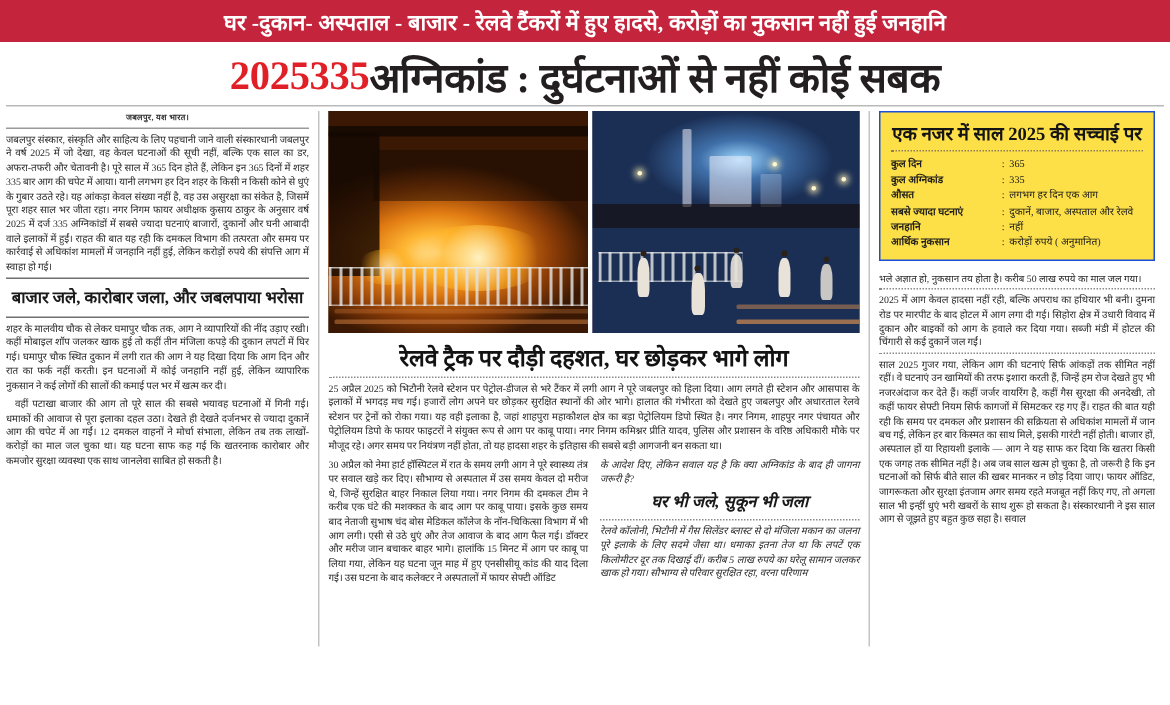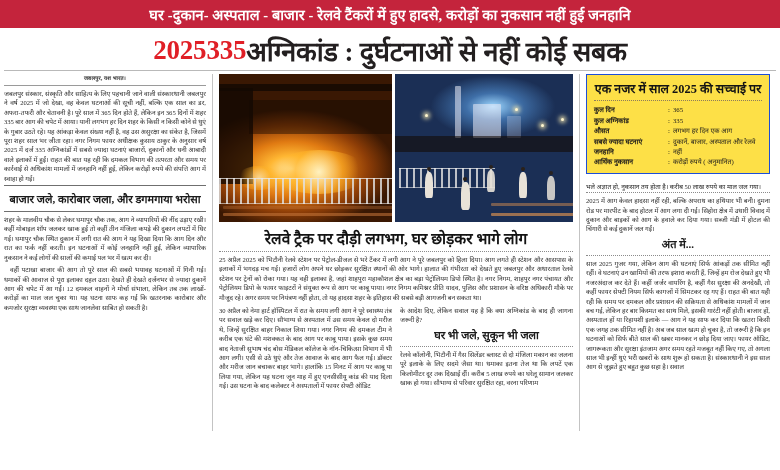--- a/index.html
+++ b/index.html
@@ -195,21 +195,21 @@
   </div>
   <div class="rule-thin"></div>
 
   <div class="body-grid">
 
     <div class="col-left">
       <div class="dateline">जबलपुर, यश भारत।</div>
       <div class="hr-d"></div>
       <p class="body-txt">जबलपुर संस्कार, संस्कृति और साहित्य के लिए पहचानी जाने वाली संस्कारधानी जबलपुर ने वर्ष 2025 में जो देखा, वह केवल घटनाओं की सूची नहीं, बल्कि एक साल का डर, अफरा-तफरी और चेतावनी है। पूरे साल में 365 दिन होते हैं, लेकिन इन 365 दिनों में शहर 335 बार आग की चपेट में आया। यानी लगभग हर दिन शहर के किसी न किसी कोने से धुएं के गुबार उठते रहे। यह आंकड़ा केवल संख्या नहीं है, वह उस असुरक्षा का संकेत है, जिसमें पूरा शहर साल भर जीता रहा। नगर निगम फायर अधीक्षक कुसाय ठाकुर के अनुसार वर्ष 2025 में दर्ज 335 अग्निकांडों में सबसे ज्यादा घटनाएं बाजारों, दुकानों और घनी आबादी वाले इलाकों में हुईं। राहत की बात यह रही कि दमकल विभाग की तत्परता और समय पर कार्रवाई से अधिकांश मामलों में जनहानि नहीं हुई, लेकिन करोड़ों रुपये की संपत्ति आग में स्वाहा हो गई।</p>
       <div class="solid-rule"></div>
-      <div class="sub-head sm">बाजार जले, कारोबार जला, और  डगमगाया भरोसा</div>
+      <div class="sub-head sm">बाजार जले, कारोबार जला, और  जबलपाया भरोसा</div>
       <div class="solid-rule"></div>
       <p class="body-txt">शहर के मालवीय चौक से लेकर घमापुर चौक तक, आग ने व्यापारियों की नींद उड़ाए रखी। कहीं मोबाइल शॉप जलकर खाक हुई तो कहीं तीन मंजिला कपड़े की दुकान लपटों में घिर गई। घमापुर चौक स्थित दुकान में लगी रात की आग ने यह दिखा दिया कि आग दिन और रात का फर्क नहीं करती। इन घटनाओं में कोई जनहानि नहीं हुई, लेकिन व्यापारिक नुकसान ने कई लोगों की सालों की कमाई पल भर में खत्म कर दी।</p>
       <p class="body-txt">वहीं पटाखा बाजार की आग तो पूरे साल की सबसे भयावह घटनाओं में गिनी गई। धमाकों की आवाज से पूरा इलाका दहल उठा। देखते ही देखते दर्जनभर से ज्यादा दुकानें आग की चपेट में आ गईं। 12 दमकल वाहनों ने मोर्चा संभाला, लेकिन तब तक लाखों-करोड़ों का माल जल चुका था। यह घटना साफ कह गई कि खतरनाक कारोबार और कमजोर सुरक्षा व्यवस्था एक साथ जानलेवा साबित हो सकती है।</p>
     </div>
 
     <div class="col-mid">
       <div class="photo-row">
         <div class="photo left">
           <span class="ph-struct" style="left:0;top:14px;width:34px;height:96px;"></span>
           <span class="ph-struct" style="left:0;top:10px;width:178px;height:7px;"></span>
@@ -232,28 +232,28 @@
           <span class="fence" style="left:4px;bottom:34px;width:96px;height:20px;"></span>
           <span class="figure" style="left:30px;bottom:24px;width:8px;height:26px;"></span>
           <span class="figure" style="left:66px;bottom:12px;width:9px;height:28px;"></span>
           <span class="figure" style="left:92px;bottom:30px;width:8px;height:22px;opacity:.9;"></span>
           <span class="figure" style="left:124px;bottom:24px;width:8px;height:26px;"></span>
           <span class="figure" style="left:152px;bottom:22px;width:8px;height:24px;opacity:.85;"></span>
           <span class="rail" style="left:96px;bottom:6px;width:88px;background:rgba(210,140,80,.7);"></span>
           <span class="rail" style="left:96px;bottom:16px;width:88px;background:rgba(210,140,80,.5);"></span>
         </div>
       </div>
-      <div class="caption-main">रेलवे ट्रैक पर दौड़ी लगभग, घर छोड़कर भागे लोग</div>
+      <div class="caption-main">रेलवे ट्रैक पर दौड़ी दहशत, घर छोड़कर भागे लोग</div>
       <div class="dots-rule"></div>
       <p class="body-txt">25 अप्रैल 2025 को भिटौनी रेलवे स्टेशन पर पेट्रोल-डीजल से भरे टैंकर में लगी आग ने पूरे जबलपुर को हिला दिया। आग लगते ही स्टेशन और आसपास के इलाकों में भगदड़ मच गई। हजारों लोग अपने घर छोड़कर सुरक्षित स्थानों की ओर भागे। हालात की गंभीरता को देखते हुए जबलपुर और अधारताल रेलवे स्टेशन पर ट्रेनों को रोका गया। यह वही इलाका है, जहां शाहपुरा महाकौशल क्षेत्र का बड़ा पेट्रोलियम डिपो स्थित है। नगर निगम, शाहपुर नगर पंचायत और पेट्रोलियम डिपो के फायर फाइटरों ने संयुक्त रूप से आग पर काबू पाया। नगर निगम कमिश्नर प्रीति यादव, पुलिस और प्रशासन के वरिष्ठ अधिकारी मौके पर मौजूद रहे। अगर समय पर नियंत्रण नहीं होता, तो यह हादसा शहर के इतिहास की सबसे बड़ी आगजनी बन सकता था।</p>
       <div style="display:flex;gap:8px;margin-top:4px;">
         <div style="width:50%;">
           <p class="body-txt">30 अप्रैल को नेमा हार्ट हॉस्पिटल में रात के समय लगी आग ने पूरे स्वास्थ्य तंत्र पर सवाल खड़े कर दिए। सौभाग्य से अस्पताल में उस समय केवल दो मरीज थे, जिन्हें सुरक्षित बाहर निकाल लिया गया। नगर निगम की दमकल टीम ने करीब एक घंटे की मशक्कत के बाद आग पर काबू पाया। इसके कुछ समय बाद नेताजी सुभाष चंद बोस मेडिकल कॉलेज के नॉन-चिकित्सा विभाग में भी आग लगी। एसी से उठे धुएं और तेज आवाज के बाद आग फैल गई। डॉक्टर और मरीज जान बचाकर बाहर भागे। हालांकि 15 मिनट में आग पर काबू पा लिया गया, लेकिन यह घटना जून माह में हुए एनसीसीयू कांड की याद दिला गई। उस घटना के बाद कलेक्टर ने अस्पतालों में फायर सेफ्टी ऑडिट</p>
         </div>
-        <div style="width:50%;">
+        <div style="width:50%;font-style:italic;">
           <p class="body-txt">के आदेश दिए, लेकिन सवाल यह है कि क्या अग्निकांड के बाद ही जागना जरूरी है?</p>
           <div class="sub-head sm">घर भी जले, सुकून भी जला</div>
           <div class="dots-rule"></div>
           <p class="body-txt">रेलवे कॉलोनी, भिटौनी  में गैस सिलेंडर ब्लास्ट से दो मंजिला मकान का जलना पूरे इलाके के लिए सदमे जैसा था। धमाका इतना तेज था कि लपटें एक किलोमीटर दूर तक दिखाई दीं। करीब 5 लाख रुपये का घरेलू सामान जलकर खाक हो गया। सौभाग्य से परिवार सुरक्षित रहा, वरना परिणाम</p>
         </div>
       </div>
     </div>
 
     <div class="col-right">
       <div class="factbox">
@@ -290,19 +290,18 @@
               <td class="k">आर्थिक नुकसान</td>
               <td class="c">:</td>
               <td>करोड़ों रुपये ( अनुमानित)</td>
             </tr>
           </tbody>
         </table>
       </div>
       <div class="fb-note">भले अज्ञात हो, नुकसान तय होता है। करीब 50 लाख रुपये का माल जल गया।</div>
       <div class="dots-rule"></div>
       <p class="body-txt">2025 में आग केवल हादसा नहीं रही, बल्कि अपराध का हथियार भी बनी। दुमना रोड पर मारपीट के बाद होटल में आग लगा दी गई। सिहोरा क्षेत्र में उधारी विवाद में दुकान और बाइकों को आग के हवाले कर दिया गया। सब्जी मंडी में होटल की चिंगारी से कई दुकानें जल गईं।</p>
-      <div class="sub-head sm">अंत में...</div>
       <div class="dots-rule"></div>
       <p class="body-txt">साल 2025 गुजर गया, लेकिन आग की घटनाएं सिर्फ आंकड़ों तक सीमित नहीं रहीं। वे घटनाएं उन खामियों की तरफ इशारा करती हैं, जिन्हें हम रोज देखते हुए भी नजरअंदाज कर देते हैं। कहीं जर्जर वायरिंग है, कहीं गैस सुरक्षा की अनदेखी, तो कहीं फायर सेफ्टी नियम सिर्फ कागजों में सिमटकर रह गए हैं। राहत की बात यही रही कि समय पर दमकल और प्रशासन की सक्रियता से अधिकांश मामलों में जान बच गई, लेकिन हर बार किस्मत का साथ मिले, इसकी गारंटी नहीं होती। बाजार हों, अस्पताल हों या रिहायशी इलाके — आग ने यह साफ कर दिया कि खतरा किसी एक जगह तक सीमित नहीं है। अब जब साल खत्म हो चुका है, तो जरूरी है कि इन घटनाओं को सिर्फ बीते साल की खबर मानकर न छोड़ दिया जाए। फायर ऑडिट, जागरूकता और सुरक्षा इंतजाम अगर समय रहते मजबूत नहीं किए गए, तो अगला साल भी इन्हीं धुएं भरी खबरों के साथ शुरू हो सकता है। संस्कारधानी ने इस साल आग से जूझते हुए बहुत कुछ सहा है। सवाल</p>
     </div>
 
   </div>
 </div>
 
 </body></html>

